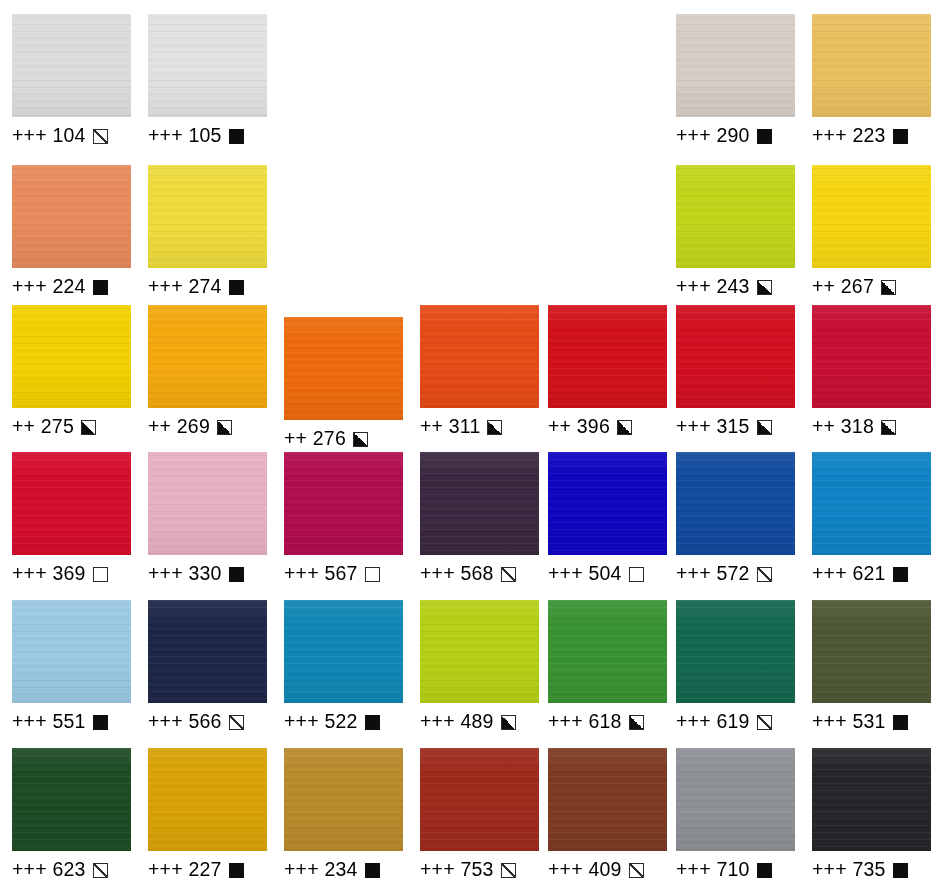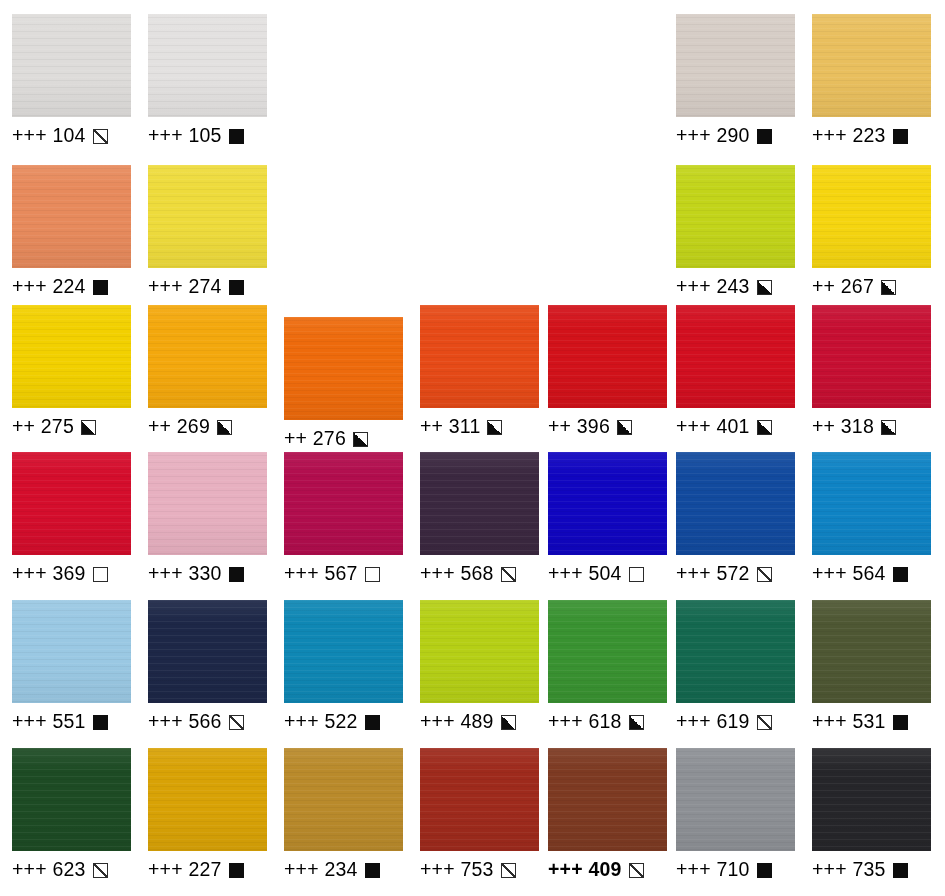--- a/index.html
+++ b/index.html
@@ -211,21 +211,21 @@
     <div class="swatch-cell" style="left: 548px; top: 305px;">
       <div class="swatch-chip" title="396" style="background: rgb(210, 18, 26);"></div>
       <div class="swatch-label">
         <span class="lf-text">++ 396</span>
         <span class="opacity-icon op-semi-opaque"></span>
       </div>
     </div>
     <div class="swatch-cell" style="left: 676px; top: 305px;">
       <div class="swatch-chip" title="315" style="background: rgb(210, 15, 32);"></div>
       <div class="swatch-label">
-        <span class="lf-text">+++ 401</span>
+        <span class="lf-text">+++ 315</span>
         <span class="opacity-icon op-semi-opaque"></span>
       </div>
     </div>
     <div class="swatch-cell" style="left: 812px; top: 305px;">
       <div class="swatch-chip" title="318" style="background: rgb(198, 15, 50);"></div>
       <div class="swatch-label">
         <span class="lf-text">++ 318</span>
         <span class="opacity-icon op-semi-opaque"></span>
       </div>
     </div>
@@ -267,21 +267,21 @@
     <div class="swatch-cell" style="left: 676px; top: 452px;">
       <div class="swatch-chip" title="572" style="background: rgb(18, 74, 158);"></div>
       <div class="swatch-label">
         <span class="lf-text">+++ 572</span>
         <span class="opacity-icon op-semi-transparent"></span>
       </div>
     </div>
     <div class="swatch-cell" style="left: 812px; top: 452px;">
       <div class="swatch-chip" title="564" style="background: rgb(15, 131, 196);"></div>
       <div class="swatch-label">
-        <span class="lf-text">+++ 564</span>
+        <span class="lf-text">+++ 621</span>
         <span class="opacity-icon op-opaque"></span>
       </div>
     </div>
     <div class="swatch-cell" style="left: 12px; top: 600px;">
       <div class="swatch-chip" title="551" style="background: rgb(154, 200, 227);"></div>
       <div class="swatch-label">
         <span class="lf-text">+++ 551</span>
         <span class="opacity-icon op-opaque"></span>
       </div>
     </div>
@@ -348,21 +348,21 @@
         <span class="opacity-icon op-opaque"></span>
       </div>
     </div>
     <div class="swatch-cell" style="left: 420px; top: 748px;">
       <div class="swatch-chip" title="411" style="background: rgb(158, 42, 28);"></div>
       <div class="swatch-label">
         <span class="lf-text">+++ 753</span>
         <span class="opacity-icon op-semi-transparent"></span>
       </div>
     </div>
-    <div class="swatch-cell" style="left: 548px; top: 748px; font-weight: bold;">
+    <div class="swatch-cell" style="left: 548px; top: 748px;">
       <div class="swatch-chip" title="409" style="background: rgb(125, 58, 34);"></div>
       <div class="swatch-label">
         <span class="lf-text">+++ 409</span>
         <span class="opacity-icon op-semi-transparent"></span>
       </div>
     </div>
     <div class="swatch-cell" style="left: 676px; top: 748px;">
       <div class="swatch-chip" title="710" style="background: rgb(141, 144, 149);"></div>
       <div class="swatch-label">
         <span class="lf-text">+++ 710</span>

